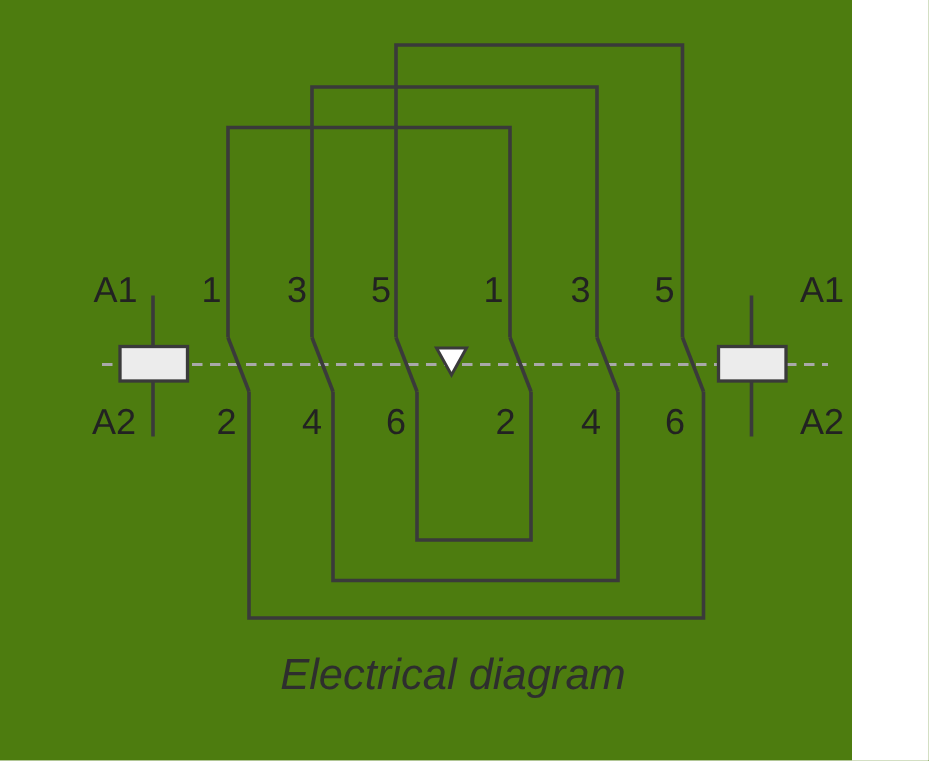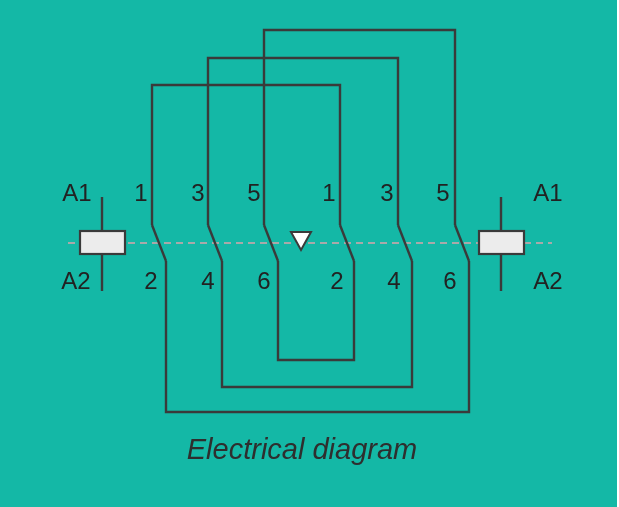--- a/index.html
+++ b/index.html
@@ -2,23 +2,23 @@
 <html><head>
 <meta charset="utf-8">
 <style>
   html, body {
     margin: 0;
     padding: 0;
     background: #ffffff;
   }
   .stage {
     position: relative;
-    width: 617px;
+    width: 568px;
     height: 507px;
-    background: #14b8a6;
+    background: #4d7c0f;
     overflow: hidden;
     font-family: "Liberation Sans", sans-serif;
   }
   svg { display: block; }
   .wire {
     fill: none;
     stroke: #3a3a3a;
     stroke-width: 2.4;
     stroke-linejoin: miter;
     stroke-linecap: butt;

